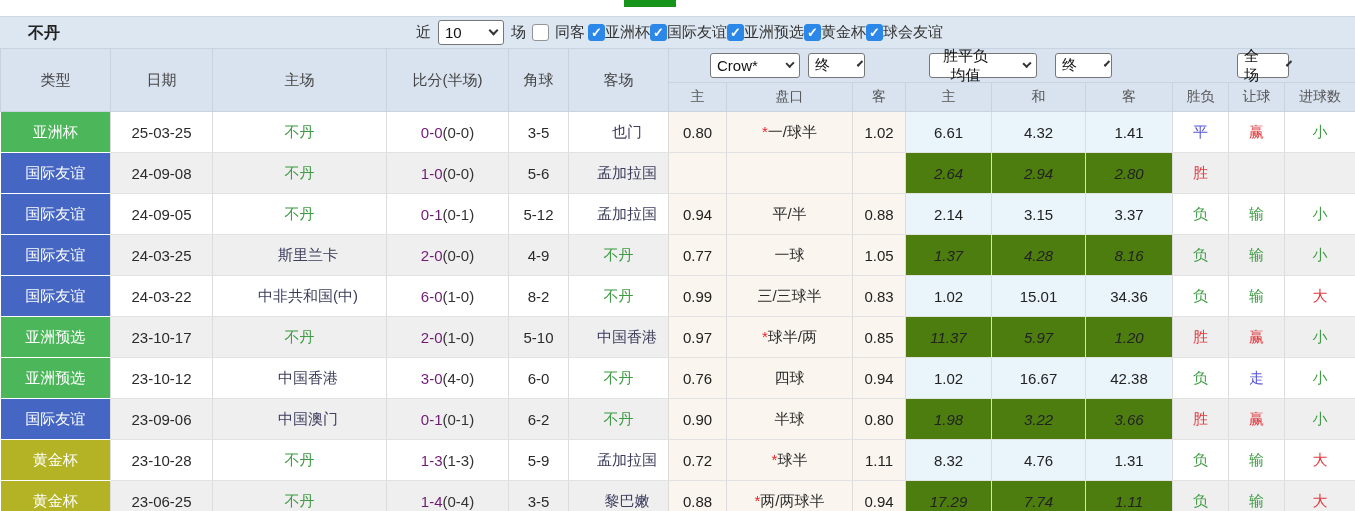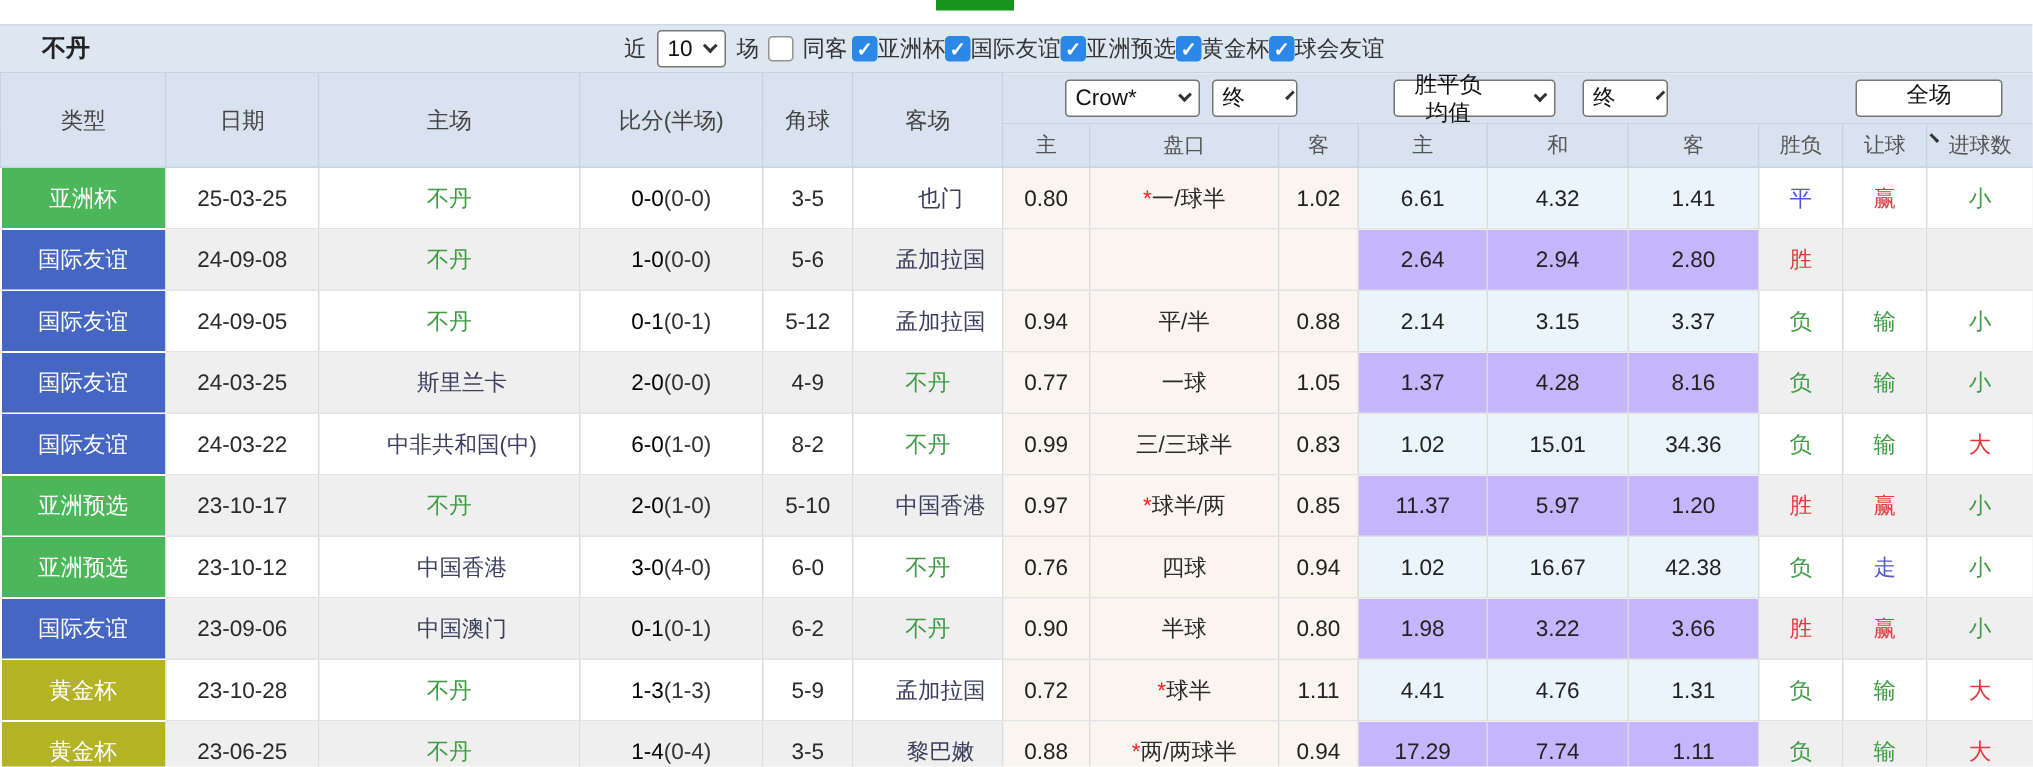--- a/index.html
+++ b/index.html
@@ -10,56 +10,56 @@
   .tab-indicator { position:absolute; top:0; left:624px; width:52px; height:7px; background:#17941c; }
 
   .toolbar { position:relative; height:32px; background:#dde7f1; border-top:1px solid #cfd9e4; }
   .team-title { position:absolute; left:28px; top:0; line-height:31px; font-weight:bold; font-size:16px; color:#222; }
   .controls { position:absolute; left:413px; top:0; height:31px; display:flex; align-items:center; font-size:15px; color:#333; white-space:nowrap; }
   .controls > * { flex:0 0 auto; }
   .ctrl-label { margin:0 3px; }
 
   .sel { display:inline-flex; align-items:center; justify-content:space-between; background:#fff; border:1px solid #767676; border-radius:3px; height:25px; padding:0 6px; font-size:15px; color:#111; cursor:default; }
   .chev { width:7px; height:7px; border-right:2px solid #333; border-bottom:2px solid #333; transform:rotate(45deg); margin-left:7px; margin-top:-4px; }
-  .num-select { width:46px; margin:0 4px; }
+  .num-select { width:66px; margin:0 4px; }
 
   .cb { position:relative; display:inline-block; width:17px; height:17px; border:1px solid #949494; border-radius:3px; background:#fff; vertical-align:middle; margin:0 3px; }
   .cb .tick { display:none; }
   .cb.checked { background:#2b87e8; border-color:#2b87e8; }
   .cb.checked .tick { display:block; color:#fff; font-size:13px; font-weight:bold; line-height:15px; text-align:center; }
   .filter { display:inline-flex; align-items:center; }
   .filter .cb { margin:0; }
 
   table.grid { border-collapse:collapse; table-layout:fixed; width:1355px; }
   thead th { background:#d9e3ef; font-weight:normal; color:#444; border:1px solid #c7d3e1; padding:0; }
   tr.h1 th { height:34px; font-size:15px; }
   tr.h2 th { height:29px; font-size:14px; color:#555; }
   th.sel-cell { position:relative; border-bottom:1px solid #c7d3e1; }
   .hsel { position:absolute; top:4px;gap:22px; }
   .hsel-crow  { left:41px;  width:90px; }
   .hsel-time1 { left:139px; width:57px; }
   .hsel-avg   { left:260px; width:108px; }
   .hsel-time2 { left:386px; width:57px; }
-  .hsel-scope { left:568px; width:98px;flex-direction:column; }
+  .hsel-scope { left:568px; width:52px; }
 
   tbody tr { height:41px; }
   tbody td { text-align:center; font-size:15px; color:#2a2a2a; border-right:1px solid #dcdcdc; border-bottom:1px solid #e2e2e2; padding:0; overflow:hidden; white-space:nowrap; }
   tbody tr.even td { background:#efefef; }
   td.bg-crow { background:#faf5ee; }
   tbody tr.even td.bg-crow { background:#faf5ee; }
   td.bg-avg { background:#eaf4fb; }
-  tbody tr.even td.bg-avg { background:#c4b5fd; }
+  tbody tr.even td.bg-avg { background:#4d7c0f;font-style:italic; }
   td.td-type { color:#fff; border-bottom:1px solid #fff; font-size:15px; }
   td.league-green, tbody tr.even td.league-green { background:#4cb65a; }
   td.league-blue,  tbody tr.even td.league-blue  { background:#4566c3; }
   td.league-gold,  tbody tr.even td.league-gold  { background:#b3b325; }
 
   .team { color:#3d3d5c;padding-left:17px; }
   .team-hl { color:#3f9b44; }
-  .score { color:#000000; }
+  .score { color:#701a75; }
   .half { color:#333; }
   .star { color:#ee2222; }
   .c-red { color:#e0393e; }
   .c-green { color:#3f9b44; }
   .c-blue { color:#5556d6; }
   td.odds { color:#222; }
 </style>
 </head>
 <body>
 
@@ -310,21 +310,21 @@
         <tr>
     <td class="td-type league-gold">黄金杯</td>
     <td>23-10-28</td>
     <td class="team-hl">不丹</td>
     <td><span class="score">1-3</span><span class="half">(1-3)</span></td>
     <td>5-9</td>
     <td class="team">孟加拉国</td>
     <td class="bg-crow odds">0.72</td>
     <td class="bg-crow"><span class="star">*</span><span>球半</span></td>
     <td class="bg-crow odds">1.11</td>
-    <td class="bg-avg odds">4.41</td>
+    <td class="bg-avg odds">8.32</td>
     <td class="bg-avg odds">4.76</td>
     <td class="bg-avg odds">1.31</td>
     <td class="c-green">负</td>
     <td class="c-green">输</td>
     <td class="c-red">大</td>
   </tr>
         <tr class="even">
     <td class="td-type league-gold">黄金杯</td>
     <td>23-06-25</td>
     <td class="team-hl">不丹</td>

